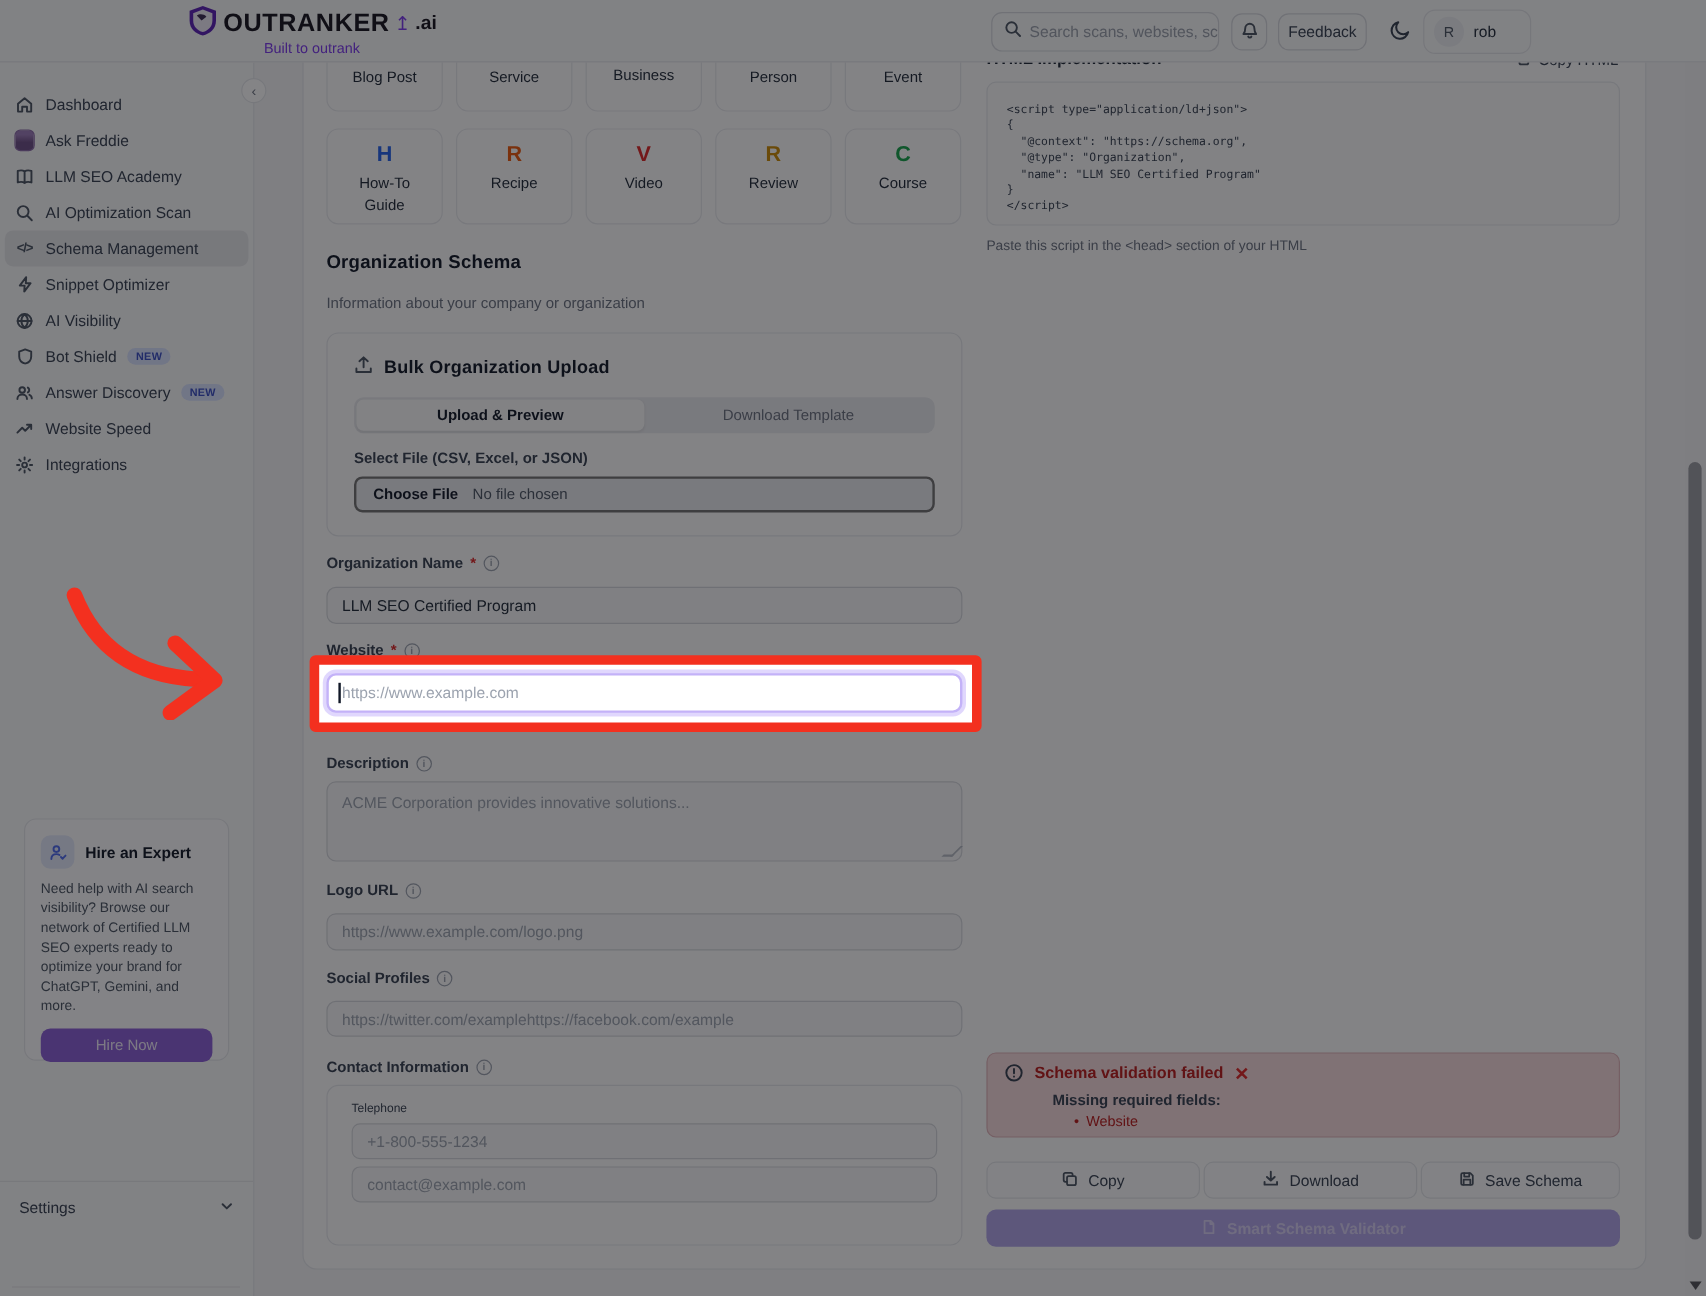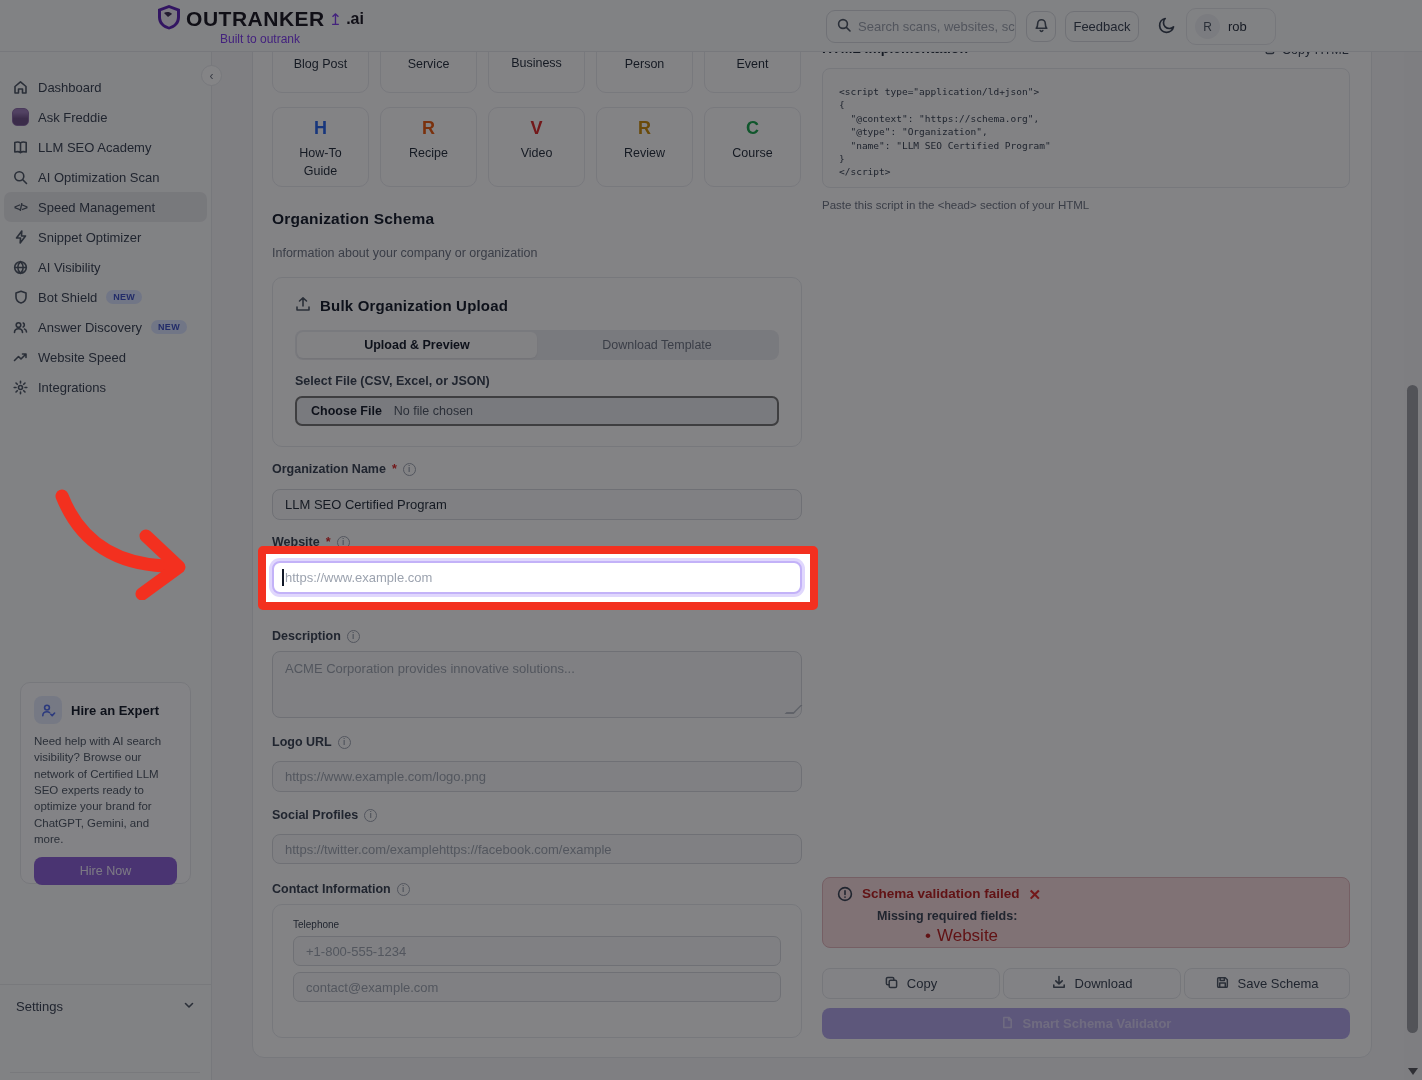--- a/index.html
+++ b/index.html
@@ -88,21 +88,21 @@
   #copy-html { position:absolute; left:1262px; top:42px; width:88px; display:flex; align-items:center; gap:7px; font-size:12.5px; color:#374151; z-index:2; }
   #code-card { position:absolute; left:822px; top:68px; width:528px; height:120px; background:#fafafa; border:1px solid #e5e7eb; border-radius:8px; padding:16px; z-index:2; }
   #code-card pre { font-family:"DejaVu Sans Mono",monospace; font-size:9.5px; line-height:13.4px; color:#374151; white-space:pre; }
   #paste-hint { position:absolute; left:822px; top:199px; font-size:11.5px; color:#6b7280; z-index:2; }
 
   #validation-card { position:absolute; left:822px; top:877px; width:528px; height:71px; background:#f7dadd; border:1px solid #e0b4ba; border-radius:8px; padding:8px 14px; z-index:2; }
   #val-row1 { display:flex; gap:9px; }
   #val-title { font-size:13.5px; font-weight:bold; color:#b91c1c; }
   .x-icon { color:#dc2626; font-size:15px; font-weight:bold; }
   #val-sub { margin-left:40px; margin-top:3px; font-size:12.5px; font-weight:bold; color:#374151; }
-  #val-li { margin-left:88px; margin-top:3px; font-size:17px; color:#b91c1c; }
+  #val-li { margin-left:58px; margin-top:3px; font-size:12px; color:#b91c1c; }
   #val-li .dot { color:#b91c1c; margin-right:6px; }
 
   .action-btn { position:absolute; top:968px; height:31px; background:#fbfbfc; border:1px solid #e3e5e9; border-radius:8px; display:flex; align-items:center; justify-content:center; gap:9px; font-size:13px; color:#374151; z-index:2; font-family:"Liberation Sans",sans-serif; }
   #copy-btn { left:822px; width:178px; }
   #download-btn { left:1003px; width:178px; }
   #save-btn { left:1184px; width:166px; }
   #smart-btn { position:absolute; left:822px; top:1008px; width:528px; height:31px; background:#b0a5e8; border:none; border-radius:8px; display:flex; align-items:center; justify-content:center; gap:9px; font-size:13px; font-weight:bold; color:#d6cef3; z-index:2; font-family:"Liberation Sans",sans-serif; }
 
   
   #scrollbar { position:absolute; left:1404px; top:0; width:18px; height:1080px; background:#f2f2f4; z-index:6; }
@@ -355,21 +355,21 @@
             <circle cx="6.3" cy="6.3" r="4.5"></circle>
             <path d="M9.8 9.8 L13.5 13.5"></path>
           </svg>
         </span>
       <span>AI Optimization Scan</span>
     </div>
     <div class="nav-item active">
       <span class="nicon">
           <span class="code-glyph">&lt;/&gt;</span>
         </span>
-      <span>Speed Management</span>
+      <span>Schema Management</span>
     </div>
     <div class="nav-item">
       <span class="nicon">
           <svg class="ic" width="14" height="14" viewBox="0 0 14 14">
             <path d="M7.8 1 L2.5 8 h4 L6.2 13 L11.5 6 h-4 Z"></path>
           </svg>
         </span>
       <span>Snippet Optimizer</span>
     </div>
     <div class="nav-item">

